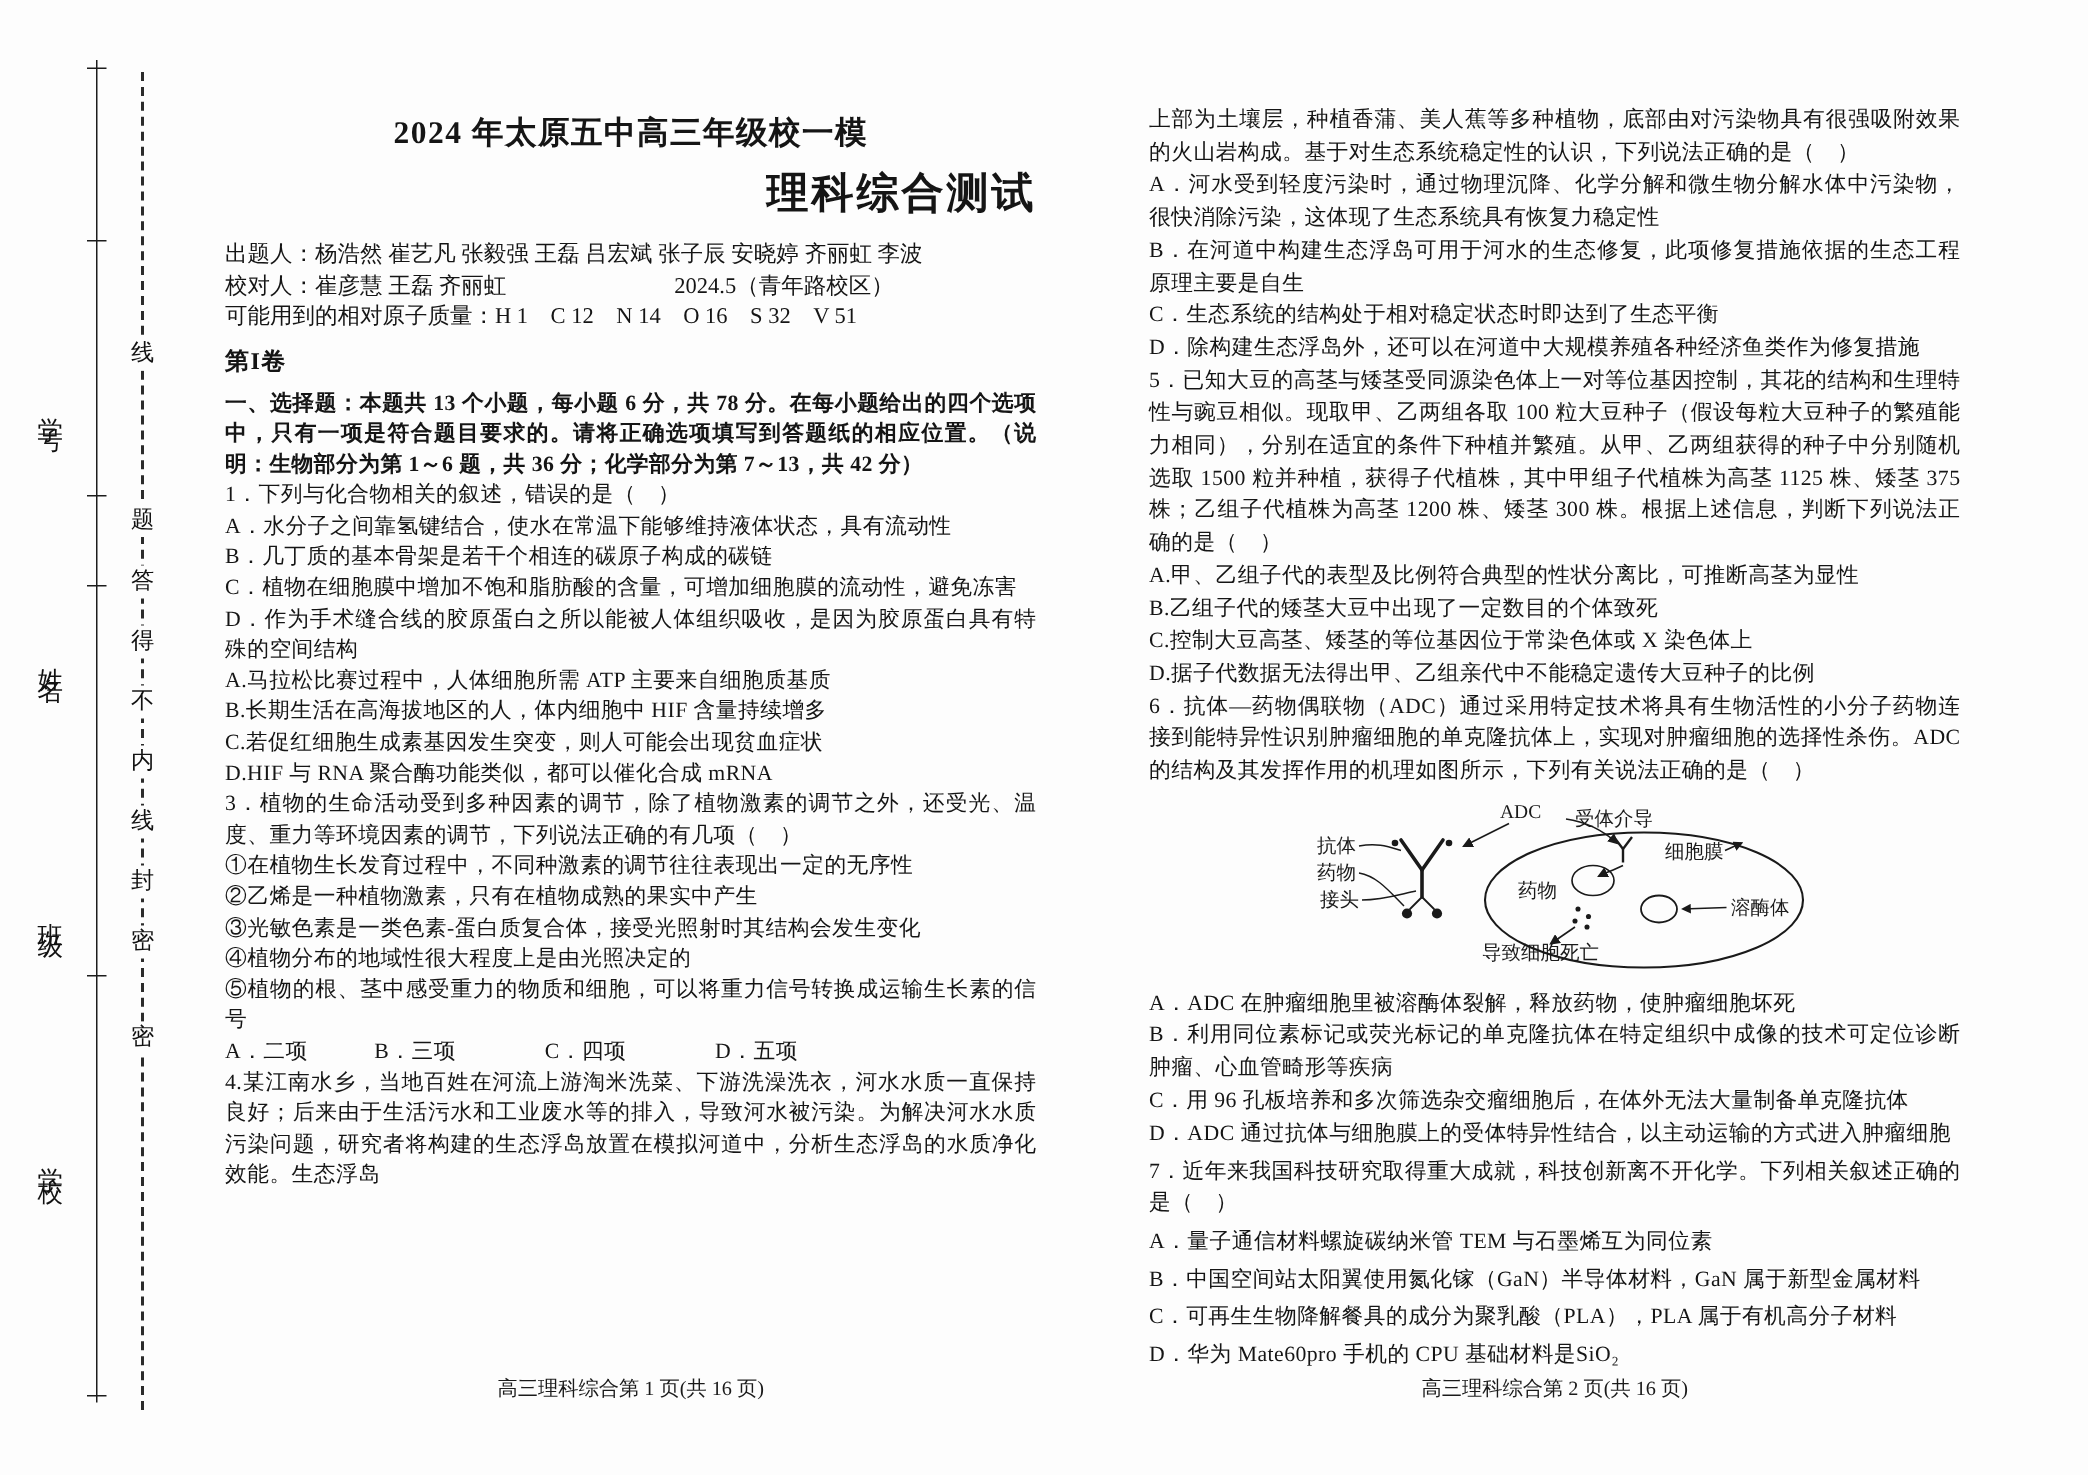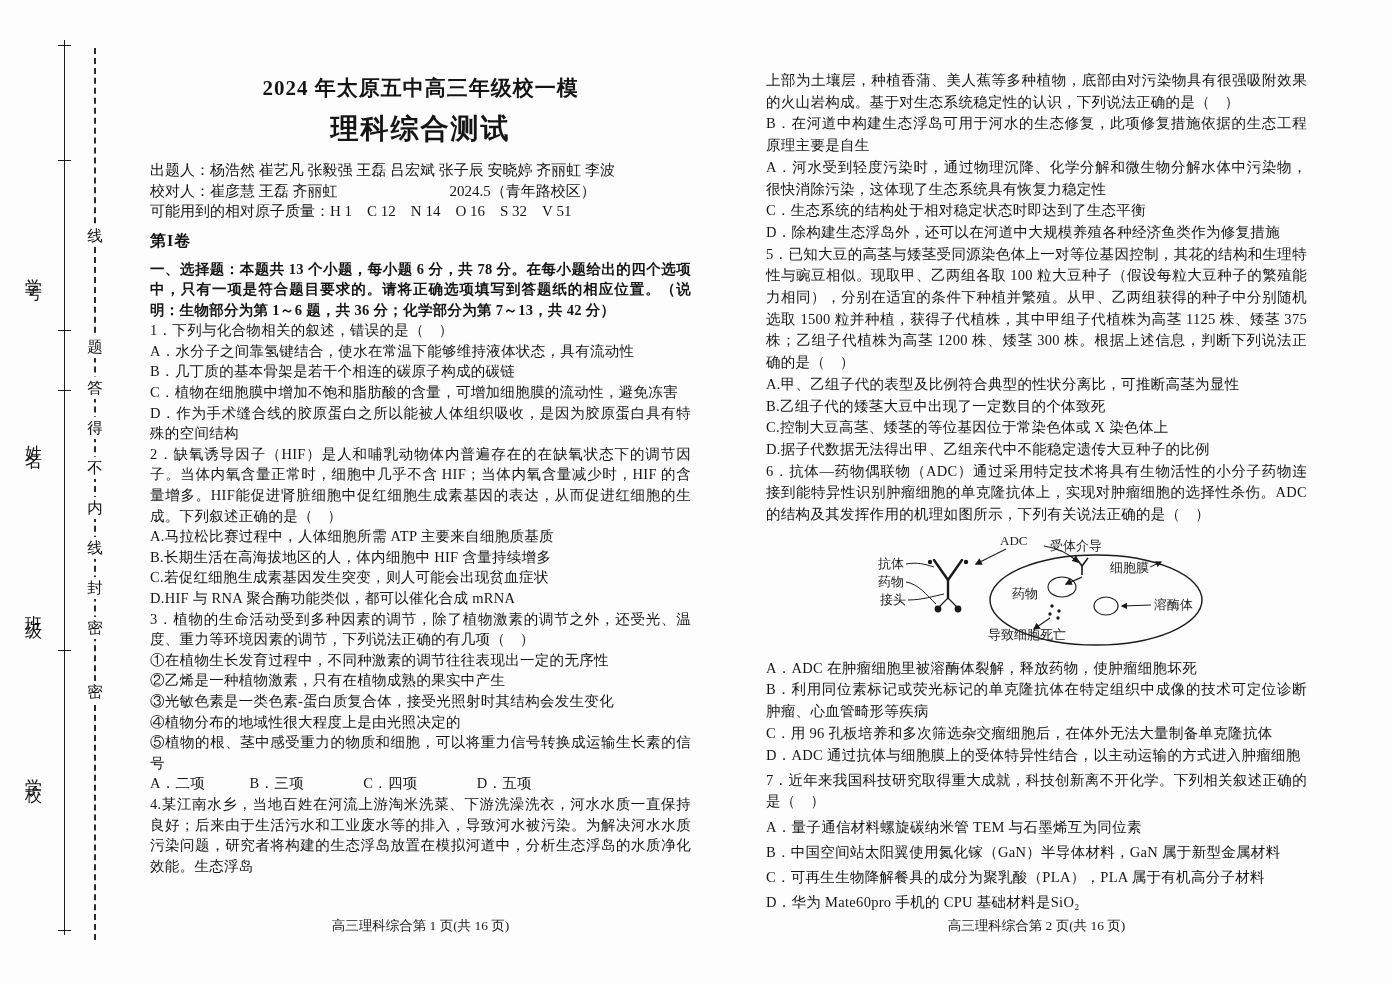--- a/index.html
+++ b/index.html
@@ -14,21 +14,21 @@
   .dash-line{position:absolute;left:94px;top:48px;height:892px;width:0;border-left:2px dashed #2b2b2b}
   .seal-char{position:absolute;left:86px;width:18px;text-align:center;font-size:15.5px;
              background:#fdfdfd;padding:3px 0;line-height:1;color:#111}
 
   
   .page-col{position:absolute;width:541px}
   .col1{left:150px;top:72px}
   .col2{left:766px;top:70px}
 
   .title{font-size:21px;font-weight:bold;text-align:center;letter-spacing:1px;margin-top:2px}
-  .subtitle{font-size:28px;font-weight:bold;text-align:center;letter-spacing:2px;margin:8px 0 12px}
+  .subtitle{font-size:28px;font-weight:bold;text-align:right;letter-spacing:2px;margin:8px 0 12px}
   .info{font-size:15px;line-height:20.5px}
   .info-row{display:flex}
   .date{margin-left:112px}
   .volume{font-size:16px;font-weight:bold;text-align:left;margin:9px 0 7px;letter-spacing:1px}
 
   .para{font-size:14.5px;line-height:20.6px;letter-spacing:.3px;text-align:justify;text-justify:inter-ideograph}
   .col2 .para{line-height:21.7px}
   .bold{font-weight:bold}
   .no-justify{text-align:left}
   .gap{margin-top:3.5px}
@@ -82,21 +82,20 @@
   </div>
   <div class="info">可能用到的相对原子质量：H 1　C 12　N 14　O 16　S 32　V 51</div>
   <div class="volume">第I卷</div>
 
   <div class="para bold">一、选择题：本题共 13 个小题，每小题 6 分，共 78 分。在每小题给出的四个选项中，只有一项是符合题目要求的。请将正确选项填写到答题纸的相应位置。（说明：生物部分为第 1～6 题，共 36 分；化学部分为第 7～13，共 42 分）</div>
   <div class="para">1．下列与化合物相关的叙述，错误的是（　）</div>
   <div class="para">A．水分子之间靠氢键结合，使水在常温下能够维持液体状态，具有流动性</div>
   <div class="para">B．几丁质的基本骨架是若干个相连的碳原子构成的碳链</div>
   <div class="para">C．植物在细胞膜中增加不饱和脂肪酸的含量，可增加细胞膜的流动性，避免冻害</div>
   <div class="para">D．作为手术缝合线的胶原蛋白之所以能被人体组织吸收，是因为胶原蛋白具有特殊的空间结构</div>
-  <div class="para">2．缺氧诱导因子（HIF）是人和哺乳动物体内普遍存在的在缺氧状态下的调节因子。当体内氧含量正常时，细胞中几乎不含 HIF；当体内氧含量减少时，HIF 的含量增多。HIF能促进肾脏细胞中促红细胞生成素基因的表达，从而促进红细胞的生成。下列叙述正确的是（　）</div>
   <div class="para">A.马拉松比赛过程中，人体细胞所需 ATP 主要来自细胞质基质</div>
   <div class="para">B.长期生活在高海拔地区的人，体内细胞中 HIF 含量持续增多</div>
   <div class="para">C.若促红细胞生成素基因发生突变，则人可能会出现贫血症状</div>
   <div class="para">D.HIF 与 RNA 聚合酶功能类似，都可以催化合成 mRNA</div>
   <div class="para">3．植物的生命活动受到多种因素的调节，除了植物激素的调节之外，还受光、温度、重力等环境因素的调节，下列说法正确的有几项（　）</div>
   <div class="para">①在植物生长发育过程中，不同种激素的调节往往表现出一定的无序性</div>
   <div class="para">②乙烯是一种植物激素，只有在植物成熟的果实中产生</div>
   <div class="para">③光敏色素是一类色素-蛋白质复合体，接受光照射时其结构会发生变化</div>
   <div class="para">④植物分布的地域性很大程度上是由光照决定的</div>
   <div class="para">⑤植物的根、茎中感受重力的物质和细胞，可以将重力信号转换成运输生长素的信号</div>
@@ -104,22 +103,22 @@
   <div class="para">4.某江南水乡，当地百姓在河流上游淘米洗菜、下游洗澡洗衣，河水水质一直保持良好；后来由于生活污水和工业废水等的排入，导致河水被污染。为解决河水水质污染问题，研究者将构建的生态浮岛放置在模拟河道中，分析生态浮岛的水质净化效能。生态浮岛</div>
 </section>
 
 <div class="page-footer f1">
   <span>高三理科综合</span>
   <span>第 1 页(共 16 页)</span>
 </div>
 
 <section class="page-col col2">
   <div class="para">上部为土壤层，种植香蒲、美人蕉等多种植物，底部由对污染物具有很强吸附效果的火山岩构成。基于对生态系统稳定性的认识，下列说法正确的是（　）</div>
+  <div class="para">A．河水受到轻度污染时，通过物理沉降、化学分解和微生物分解水体中污染物，很快消除污染，这体现了生态系统具有恢复力稳定性</div>
   <div class="para">B．在河道中构建生态浮岛可用于河水的生态修复，此项修复措施依据的生态工程原理主要是自生</div>
-  <div class="para">A．河水受到轻度污染时，通过物理沉降、化学分解和微生物分解水体中污染物，很快消除污染，这体现了生态系统具有恢复力稳定性</div>
   <div class="para">C．生态系统的结构处于相对稳定状态时即达到了生态平衡</div>
   <div class="para">D．除构建生态浮岛外，还可以在河道中大规模养殖各种经济鱼类作为修复措施</div>
   <div class="para">5．已知大豆的高茎与矮茎受同源染色体上一对等位基因控制，其花的结构和生理特性与豌豆相似。现取甲、乙两组各取 100 粒大豆种子（假设每粒大豆种子的繁殖能力相同），分别在适宜的条件下种植并繁殖。从甲、乙两组获得的种子中分别随机选取 1500 粒并种植，获得子代植株，其中甲组子代植株为高茎 1125 株、矮茎 375 株；乙组子代植株为高茎 1200 株、矮茎 300 株。根据上述信息，判断下列说法正确的是（　）</div>
   <div class="para">A.甲、乙组子代的表型及比例符合典型的性状分离比，可推断高茎为显性</div>
   <div class="para">B.乙组子代的矮茎大豆中出现了一定数目的个体致死</div>
   <div class="para">C.控制大豆高茎、矮茎的等位基因位于常染色体或 X 染色体上</div>
   <div class="para">D.据子代数据无法得出甲、乙组亲代中不能稳定遗传大豆种子的比例</div>
   <div class="para">6．抗体—药物偶联物（ADC）通过采用特定技术将具有生物活性的小分子药物连接到能特异性识别肿瘤细胞的单克隆抗体上，实现对肿瘤细胞的选择性杀伤。ADC 的结构及其发挥作用的机理如图所示，下列有关说法正确的是（　）</div>
 
   <div class="diagram-wrap">

